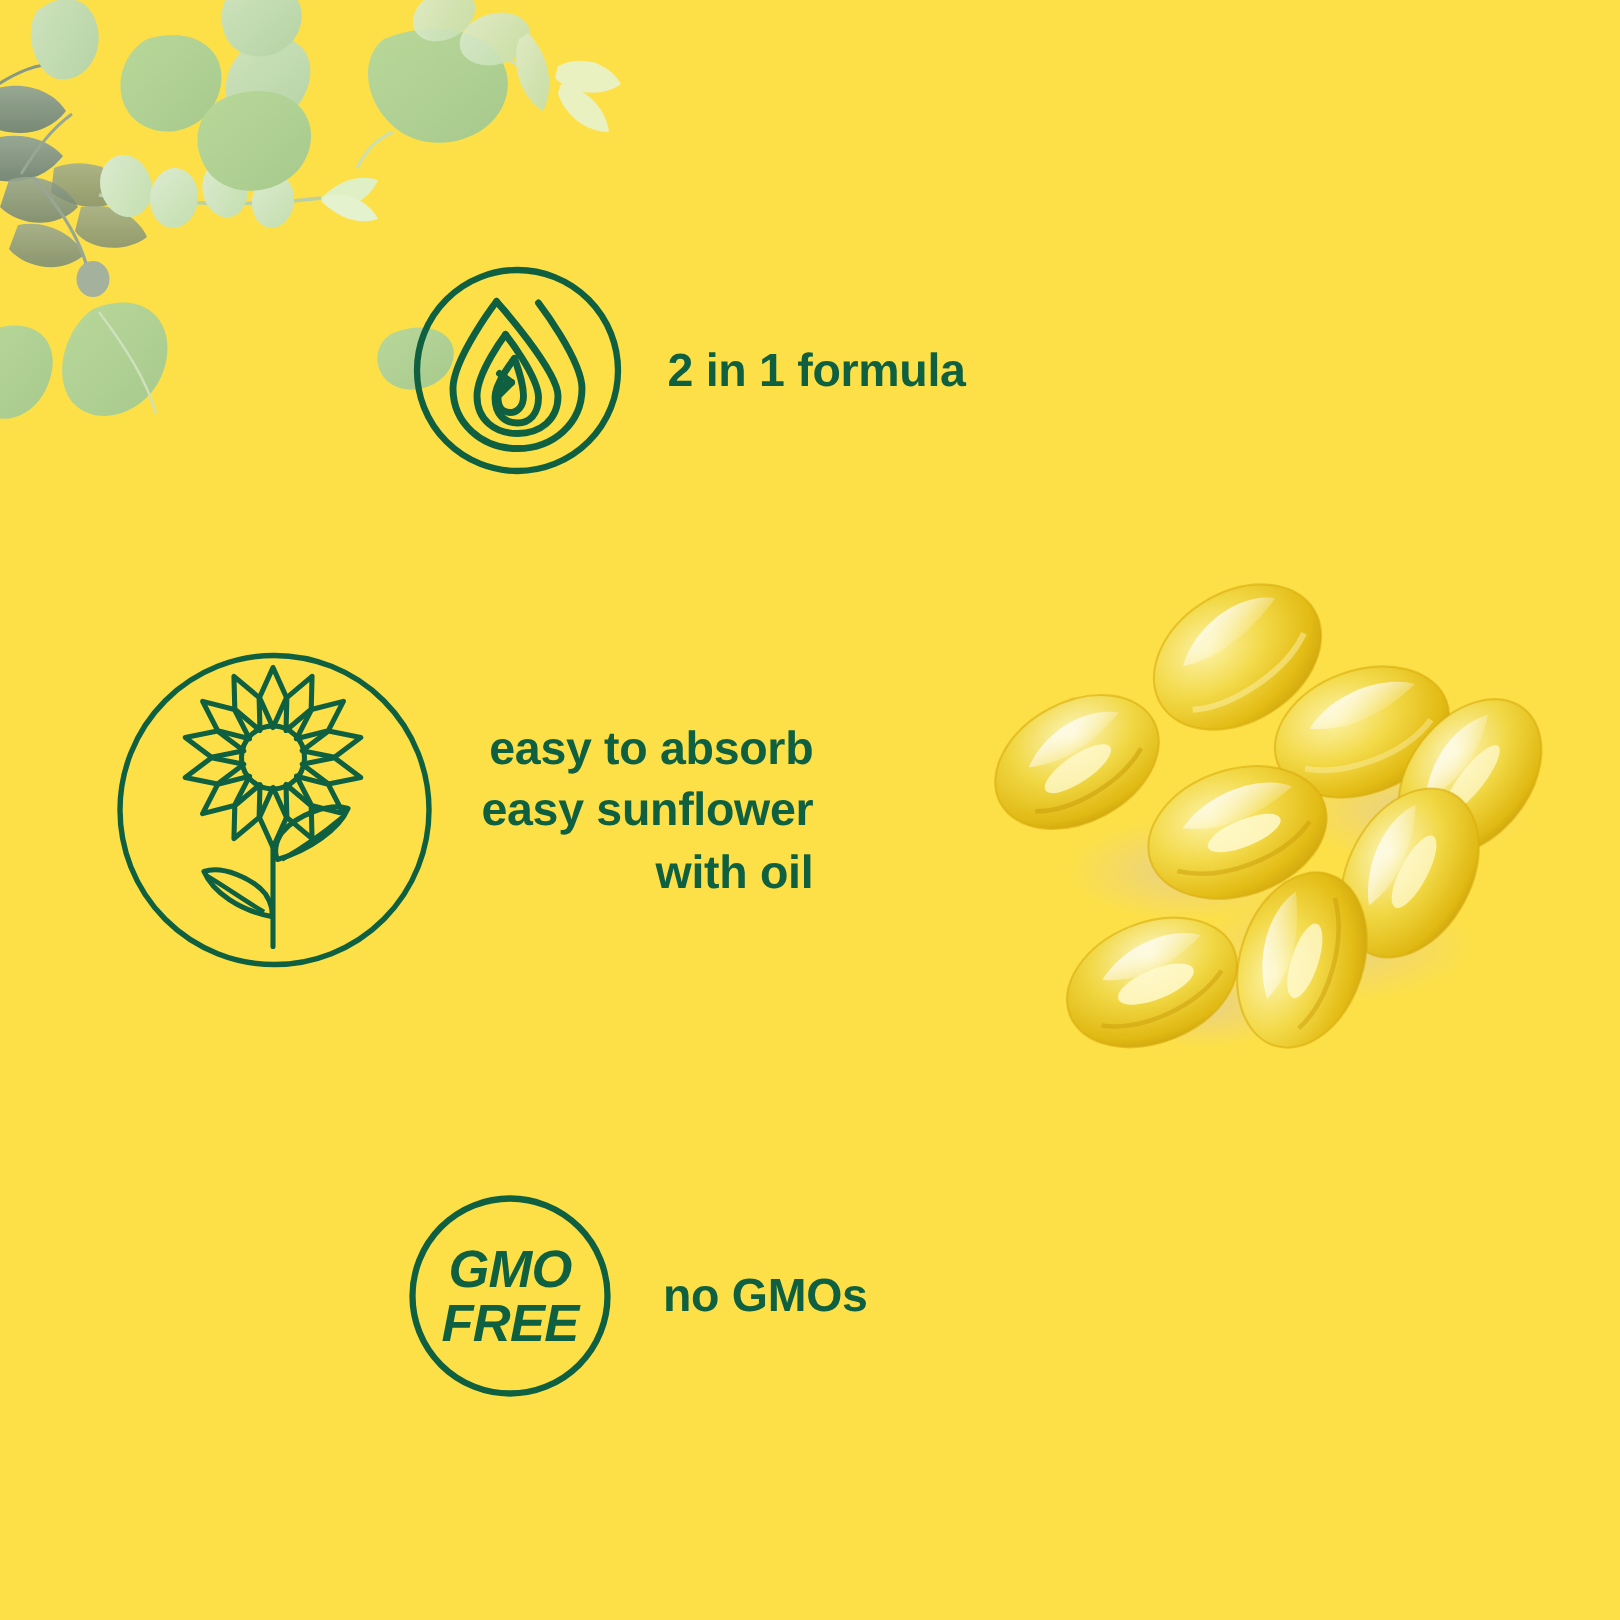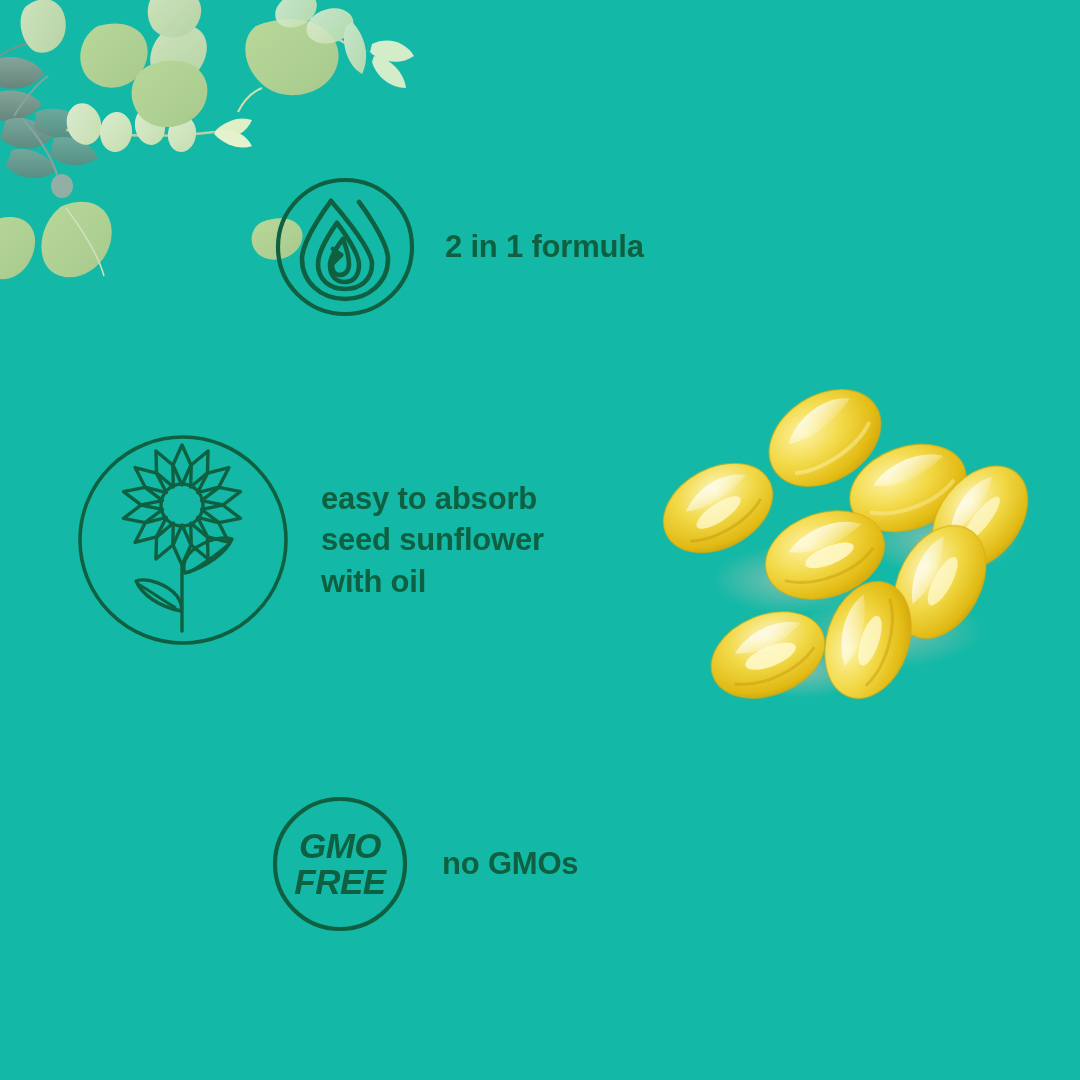--- a/index.html
+++ b/index.html
@@ -5,21 +5,21 @@
   html, body {
     margin: 0;
     padding: 0;
     background: #ffffff;
   }
   #page {
     position: relative;
     width: 1080px;
     height: 1080px;
     overflow: hidden;
-    background: #14b8a6;
+    background: #fde047;
     font-family: "Liberation Sans", sans-serif;
   }
 
   
   .botanicals {
     position: absolute;
     left: 0; top: 0;
     width: 560px; height: 340px;
     pointer-events: none;
   }
@@ -56,21 +56,21 @@
   #feature-absorb {
     left: 78px;
     top: 435px;
   }
   #feature-absorb .feature-icon { width: 210px; height: 210px; }
   #feature-absorb .feature-text {
     margin-left: 33px;
     font-size: 31px;
     line-height: 1.33;
   }
-  #feature-absorb .feature-text .line { display: block; white-space: nowrap; }
+  #feature-absorb .feature-text .line { display: block; white-space: nowrap; text-align: right; }
 
   #feature-gmo {
     left: 272px;
     top: 796px;
   }
   #feature-gmo .feature-icon { width: 136px; height: 136px; }
   #feature-gmo .feature-text {
     margin-left: 34px;
     font-size: 31px;
     white-space: nowrap;
@@ -251,21 +251,21 @@
           <path d="M105 142 C126 136 146 122 152 108 C140 104 118 112 108 124 C103 131 103 138 105 142 Z" transform="translate(2,-4)"></path>
           <path d="M110 138 C124 130 138 120 150 110" stroke-width="3"></path>
 
           <path d="M103 178 C82 174 64 162 58 148 C70 144 90 152 99 163 C103 169 104 175 103 178 Z" transform="translate(0,-2)"></path>
           <path d="M98 173 C86 166 72 156 60 149" stroke-width="3"></path>
         </g>
       </svg>
     </div>
     <div class="feature-text">
       <span class="line">easy to absorb</span>
-      <span class="line">seed sunflower</span>
+      <span class="line">easy sunflower</span>
       <span class="line">with oil</span>
     </div>
   </div>
 
   <div class="feature" id="feature-gmo">
     <div class="feature-icon">
       <svg class="icon-svg" viewBox="0 0 136 136">
         <circle cx="68" cy="68" r="65" fill="none" stroke="#0e6040" stroke-width="4.2"></circle>
         <text class="gmo-word" x="68" y="62" text-anchor="middle">GMO</text>
         <text class="gmo-word" x="68" y="98" text-anchor="middle">FREE</text>

